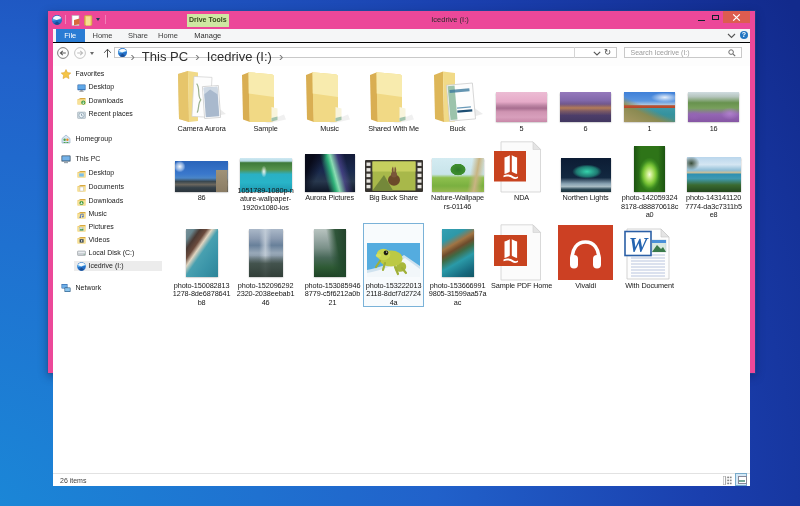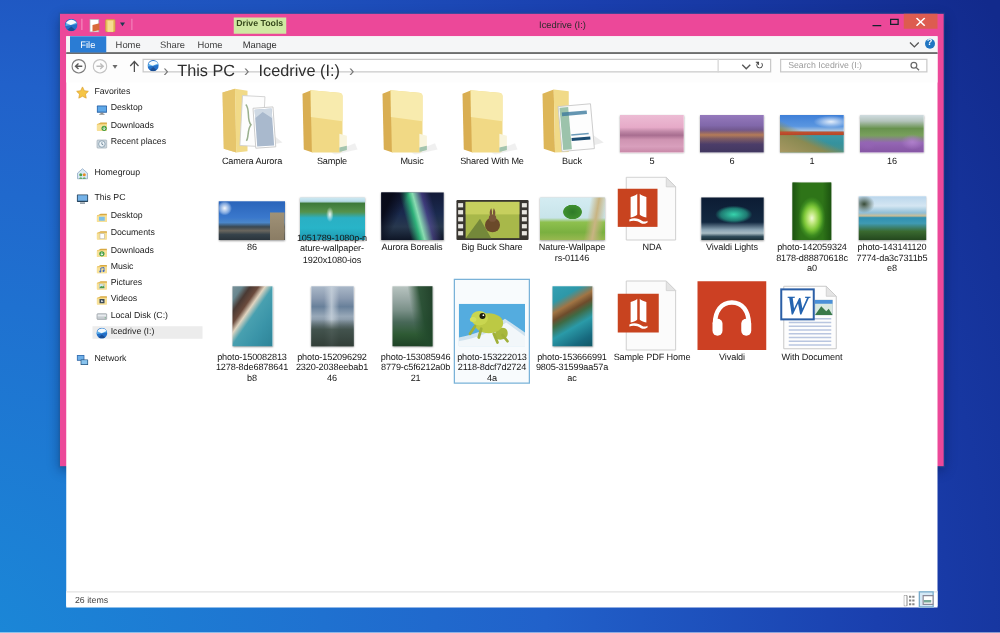--- a/index.html
+++ b/index.html
@@ -348,25 +348,25 @@
   linear-gradient(180deg,#0c1c34 0%,#122840 58%,#8aa4b4 76%,#a8bcc4 84%,#2e4a58 92%,#1a3038 100%)"></div>
         <div class="ph" style="left:581.6px;top:117.5px;width:31px;height:46px;background:
   linear-gradient(90deg,rgba(22,72,14,0.75) 0%,rgba(22,72,14,0) 22%,rgba(22,72,14,0) 78%,rgba(22,72,14,0.75) 100%),
   radial-gradient(ellipse 11px 17px at 50% 62%,#f2fad8 0%,#c2e880 25%,#7ec838 55%,#3d8c20 82%,#2e7418 100%)"></div>
         <div class="ph" style="left:634.1px;top:128px;width:54px;height:35px;background:
   radial-gradient(ellipse 12px 10px at 8% 18%,rgba(40,60,36,0.9) 0%,rgba(40,60,36,0) 70%),
   linear-gradient(180deg,#bad6ec 0%,#d4e6f2 22%,#90bed6 38%,#cabd94 45%,#2e90b2 49%,#3f9ab2 62%,#3a6a30 80%,#24481e 100%)"></div>
 
         <div class="lbl" style="left:117.1px;top:165.5px">86</div>
         <div class="lbl" style="left:181.1px;top:158px">1051789-1080p-n<br>ature-wallpaper-<br>1920x1080-ios</div>
-        <div class="lbl" style="left:245.1px;top:165.5px">Aurora Borealis</div>
+        <div class="lbl" style="left:245.1px;top:165.5px">Aurora Pictures</div>
         <div class="lbl" style="left:309.1px;top:165.5px">Big Buck Share</div>
         <div class="lbl" style="left:373.1px;top:165.5px">Nature-Wallpape<br>rs-01146</div>
         <div class="lbl" style="left:437.1px;top:165.5px">NDA</div>
-        <div class="lbl" style="left:501.1px;top:165.5px">Vivaldi Lights</div>
+        <div class="lbl" style="left:501.1px;top:165.5px">Northen Lights</div>
         <div class="lbl" style="left:565.1px;top:165.5px">photo-142059324<br>8178-d88870618c<br>a0</div>
         <div class="lbl" style="left:629.1px;top:165.5px">photo-143141120<br>7774-da3c7311b5<br>e8</div>
 
         <div class="ph" style="left:133.1px;top:200.5px;width:32px;height:48px;background:
   linear-gradient(125deg,#7a929a 0%,#68868e 12%,#4a3a34 22%,#6a4a3c 32%,#e0d4c0 40%,#48a0b0 50%,#3a94a8 72%,#2e8498 100%)"></div>
         <div class="ph" style="left:196.1px;top:200.5px;width:34px;height:48px;background:
   linear-gradient(180deg,rgba(90,110,100,0) 55%,rgba(58,74,66,0.85) 72%,rgba(46,58,52,0.9) 100%),
   linear-gradient(90deg,rgba(180,196,208,0) 30%,rgba(200,210,220,0.8) 48%,rgba(180,196,208,0) 66%),
   linear-gradient(180deg,#aab8c8 0%,#8a9ab0 20%,#68809a 34%,#98a8b8 50%,#7a8a96 68%,#5a6a62 100%)"></div>
         <div class="ph" style="left:261.1px;top:200.5px;width:32px;height:48px;background:

